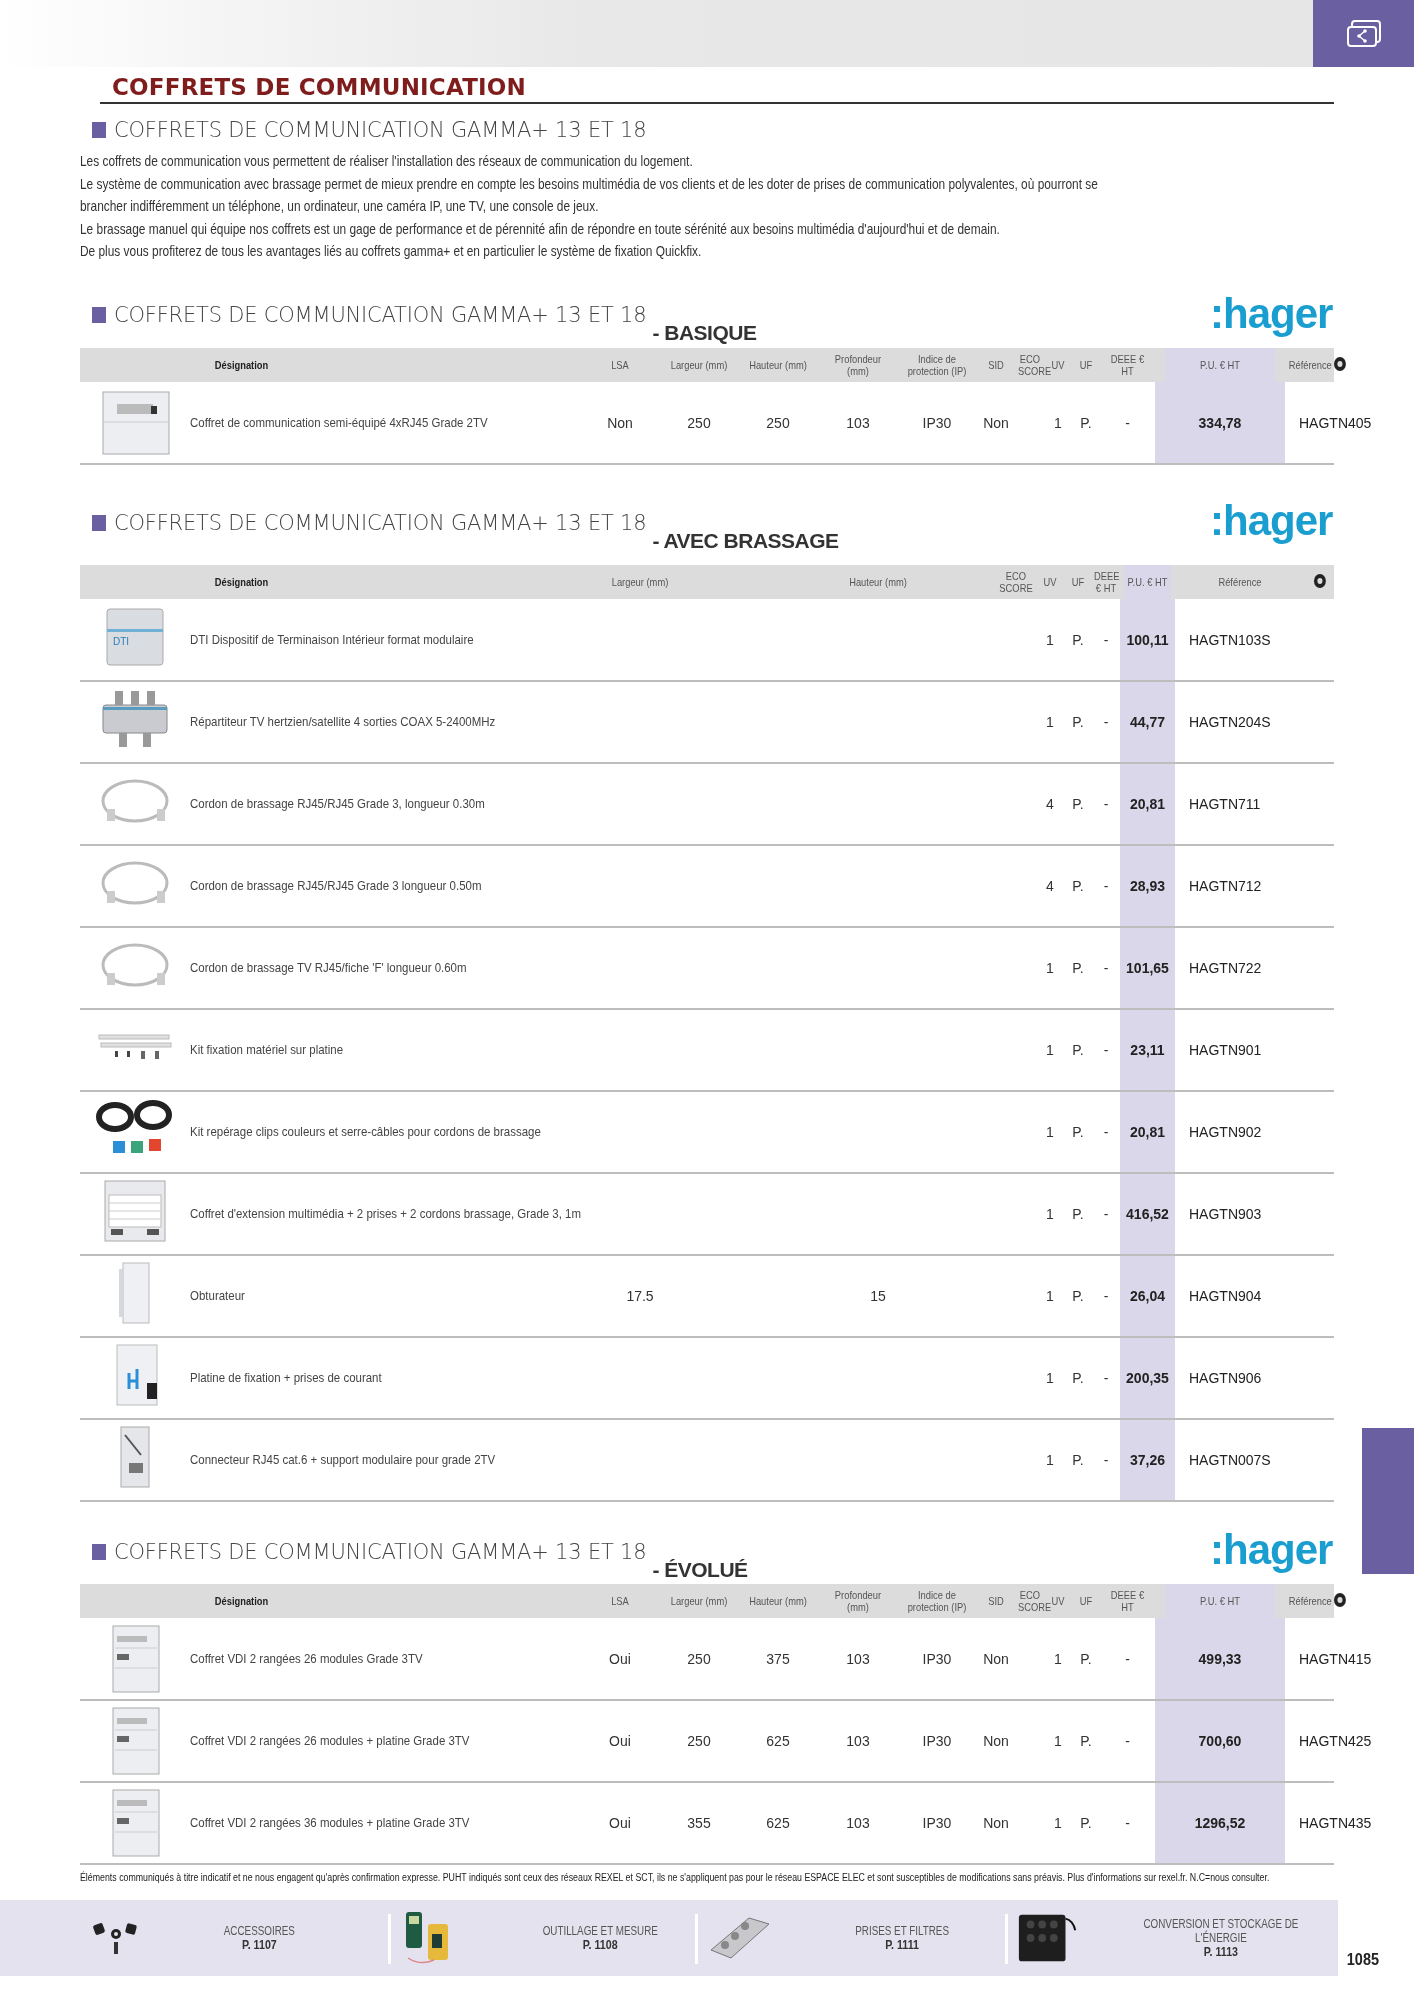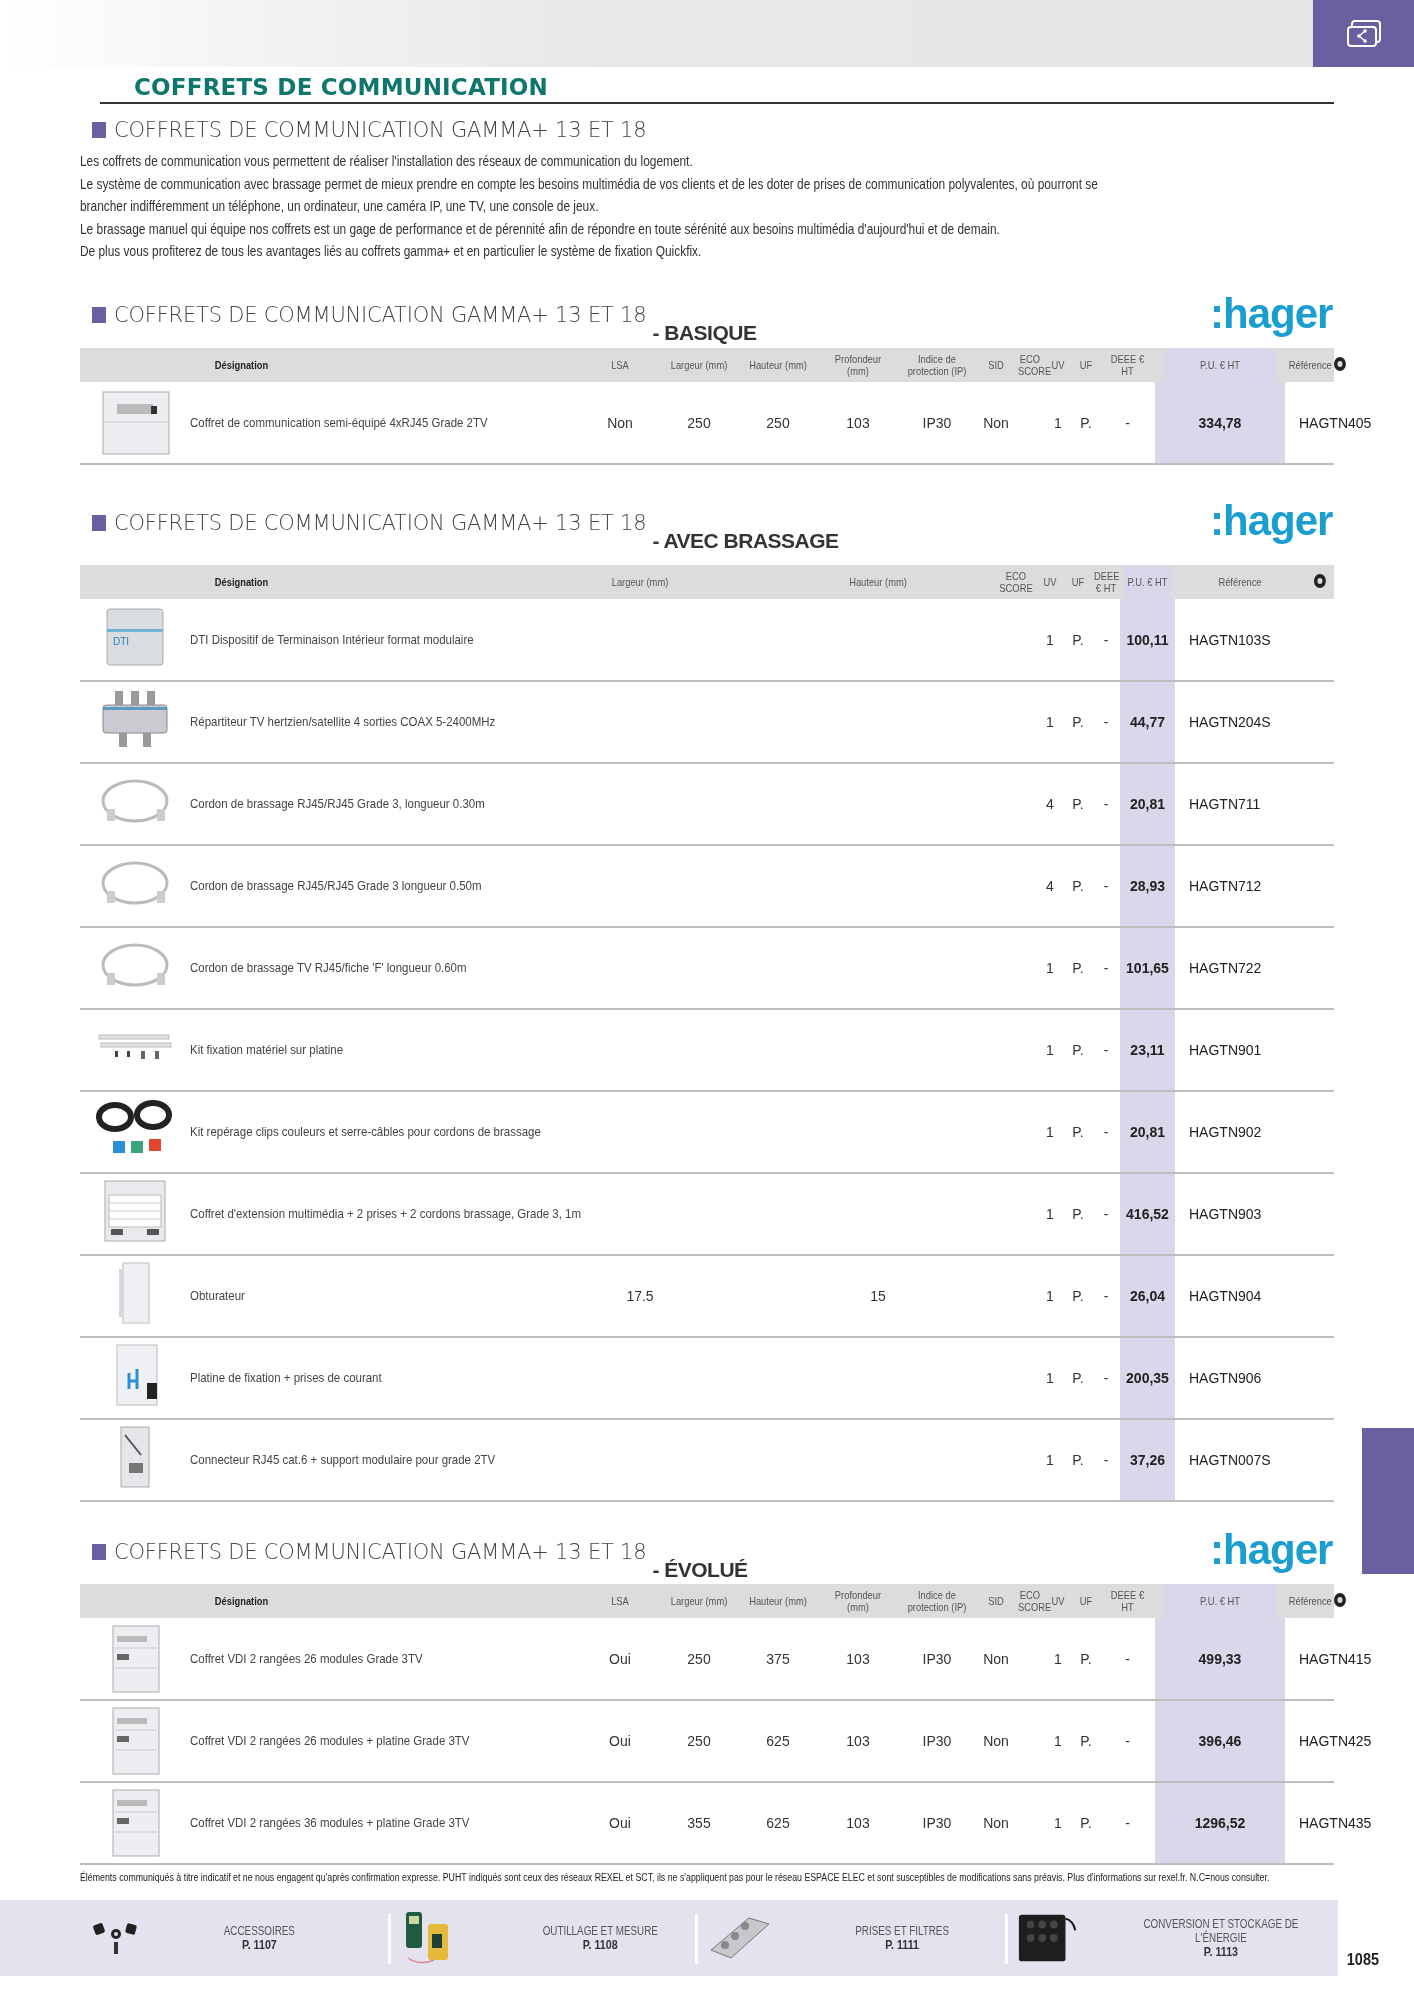--- a/index.html
+++ b/index.html
@@ -5,22 +5,22 @@
   * { box-sizing: border-box; margin: 0; padding: 0; }
   html, body { width: 1414px; height: 2000px; background: #ffffff; overflow: hidden; }
   body { position: relative; font-family: "Liberation Sans", sans-serif; color: #3a3a3a; }
 
   .top-band { position: absolute; left: 0; top: 0; width: 1313px; height: 67px;
     background: linear-gradient(90deg, #ffffff 0%, #f3f3f3 20%, #e8e8e8 45%, #e6e6e6 100%); }
   .top-tab { position: absolute; left: 1313px; top: 0; width: 101px; height: 67px; background: #6a5fa0;
     display: flex; align-items: center; justify-content: center; }
   .side-tab { position: absolute; left: 1362px; top: 1428px; width: 52px; height: 146px; background: #6a5fa0; }
 
-  .main-title { position: absolute; left: 134px; top: 74px; font-size: 23px; font-weight: bold;
-    color: #0f766e; letter-spacing: 0.2px; font-family: "DejaVu Sans", sans-serif; }
+  .main-title { position: absolute; left: 112px; top: 74px; font-size: 23px; font-weight: bold;
+    color: #7f1d1d; letter-spacing: 0.2px; font-family: "DejaVu Sans", sans-serif; }
   .main-rule { position: absolute; left: 100px; top: 102px; width: 1234px; height: 2px; background: #333; }
 
   .sec-head { position: absolute; left: 92px; display: flex; align-items: center; font-size: 21px;
     color: #444; font-family: "DejaVu Sans", sans-serif; font-weight: 300; letter-spacing: -0.2px; }
   .sec-head .sq { width: 14px; height: 16px; background: #6a5fa0; margin-right: 8px; }
   .sec-head .suffix { font-weight: bold; color: #333; margin-left: 6px; font-family: "Liberation Sans Narrow", "Liberation Sans", sans-serif; letter-spacing: -0.5px; margin-top: 36px; }
 
   .intro { position: absolute; left: 80px; top: 150px; width: 1100px; font-size: 14.5px; line-height: 22.6px;
     color: #333; font-family: "Liberation Sans", sans-serif; transform: scaleX(0.82); transform-origin: left top; width: 1350px; }
 
@@ -514,21 +514,21 @@
         <td>Oui</td>
         <td>250</td>
         <td>625</td>
         <td>103</td>
         <td>IP30</td>
         <td>Non</td>
         <td></td>
         <td>1</td>
         <td>P.</td>
         <td>-</td>
-        <td class="price">396,46</td>
+        <td class="price">700,60</td>
         <td class="ref bold">HAGTN425</td>
         <td></td>
       </tr>
       <tr>
         <td class="img">
           <div class="thumb"><svg width="80" height="70" viewBox="0 0 80 70">
               <rect x="18" y="2" width="46" height="66" fill="#eceef1" stroke="#aaa"></rect>
               <rect x="22" y="12" width="30" height="6" fill="#bbb"></rect>
               <rect x="22" y="30" width="12" height="6" fill="#666"></rect>
               <line x1="20" y1="24" x2="62" y2="24" stroke="#ccc"></line>

